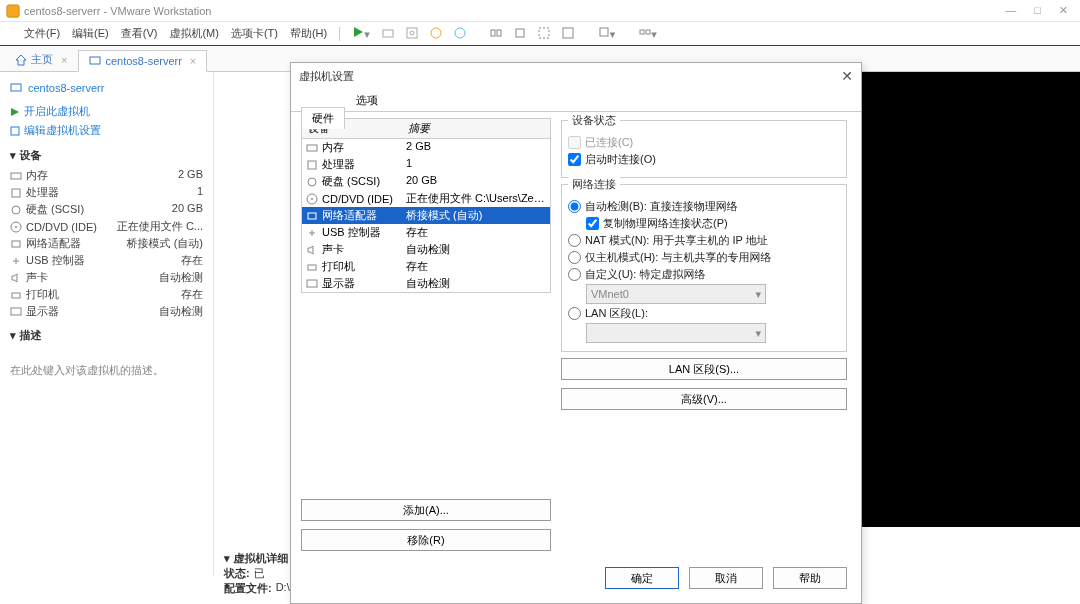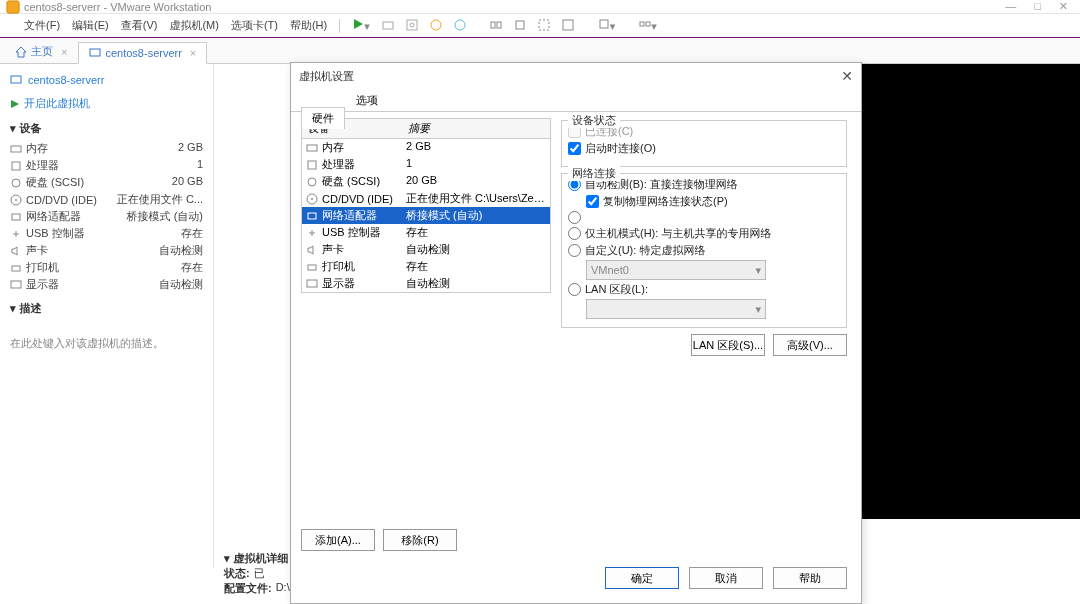--- a/index.html
+++ b/index.html
@@ -1,18 +1,18 @@
 <!DOCTYPE html>
 <html><head>
 <meta charset="utf-8">
 <style>
 * { box-sizing: border-box; margin: 0; padding: 0; font-family: "Microsoft YaHei", Tahoma, Arial, sans-serif; font-size: 11px; }
 body { background: #fff; width: 1080px; height: 604px; position: relative; overflow: hidden; }
 
-.titlebar { height: 14px; display: flex; align-items: center; padding: 0 6px; justify-content: space-between; border-bottom: 1px solid #e5e5e5; color: #888; }
+.titlebar { height: 22px; display: flex; align-items: center; padding: 0 6px; justify-content: space-between; border-bottom: 1px solid #e5e5e5; color: #888; }
 .titlebar .left { display: flex; align-items: center; gap: 4px; }
 .titlebar .icon-vm { width: 14px; height: 14px; }
 .winctrls { display: flex; gap: 18px; margin-right: 6px; color: #999; }
 
 .menubar { height: 24px; display: flex; align-items: center; gap: 12px; padding: 0 24px; color: #444; border-bottom: 1px solid #701a75; }
 .menubar span { cursor: default; }
 
 .tabbar { height: 26px; display: flex; align-items: flex-end; padding-left: 4px; border-bottom: 1px solid #ccc; background: #fafafa; }
 .tab { display: flex; align-items: center; gap: 4px; padding: 4px 10px; border: 1px solid transparent; border-bottom: none; color: #3a76c4; }
 .tab.active { background: #fff; border-color: #ccc; border-bottom: 1px solid #fff; position: relative; top: 1px; }
@@ -40,27 +40,27 @@
 .dlg-body { flex:1; display:flex; padding: 6px 10px 0 10px; gap:6px;}
 .dev-list { width: 250px; border:1px solid #ccc; }
 .dev-head { display:flex; border-bottom:1px solid #ccc; background:#f7f7f7;}
 .dev-head div:first-child { width:100px; padding:2px 6px;}
 .dev-head div:last-child { flex:1; padding:2px 6px;font-style:italic;}
 .dev-row { display:flex; }
 .dev-row .c1 {width:100px; padding:1px 4px; display:flex; align-items:center; gap:4px;}
 .dev-row .c2 {flex:1; padding:1px 4px; white-space:nowrap; overflow:hidden; text-overflow:ellipsis;}
 .dev-row.selected { background:#1a63c9; color:#fff;}
 .right-pane { flex:1; padding: 2px 4px; display:flex; flex-direction:column; gap:6px;}
-.fieldgroup { border:1px solid #ccc; padding:1px 6px 8px 6px; position:relative;}
+.fieldgroup { border:1px solid #ccc; padding:12px 6px 8px 6px; position:relative;}
 .fieldgroup .legend { position:absolute; top:-8px; left:6px; background:#fff; padding:0 4px; color:#333;}
 .radio, .check { display:flex; align-items:center; gap:4px; margin:2px 0; color:#222;}
 .check.disabled, .radio.disabled { color:#999;}
 .indent { margin-left: 18px;}
 .combo { width: 180px; height: 20px; border:1px solid #bbb; background:#eee; color:#888; padding: 2px 4px; display:flex; justify-content:space-between; align-items:center;}
-.btn-row { display:flex; gap:8px; justify-content:flex-end; }
+.btn-row { display:flex; gap:8px; justify-content:flex-end;flex-direction:column; }
 .btn { min-width: 74px; height: 22px; border:1px solid #999; background:#fdfdfd; display:flex; align-items:center; justify-content:center; cursor:default;}
 .btn.primary { border-color:#1a63c9;}
 .dlg-footer { display:flex; gap:10px; justify-content:flex-end; padding: 10px 14px 14px 0;}
 .content-area { flex:1; position:relative; }
 .vm-screen { position:absolute; right:0; top:0; width:270px; height:455px; background:#000;}
 svg.ico { width:12px; height:12px; }
 </style>
 </head>
 <body>
 
@@ -151,20 +151,26 @@
           <rect x="1" y="2" width="10" height="7" fill="none" stroke="#287fd6"></rect>
         </svg>
       <span>centos8-serverr</span>
     </div>
     <div class="vm-action">
       <svg viewBox="0 0 10 10" width="10" height="10">
           <polygon points="1,1 9,5 1,9" fill="#2e9e3a"></polygon>
         </svg>
       <span>开启此虚拟机</span>
     </div>
+    <div class="vm-action">
+      <svg viewBox="0 0 10 10" width="10" height="10">
+          <rect x="1" y="1" width="8" height="8" fill="none" stroke="#287fd6"></rect>
+        </svg>
+      <span>编辑虚拟机设置</span>
+    </div>
 
     <div class="section-title">
         <span>▾</span>
         <span>设备</span>
       </div>
     <div id="sidebar-hw">
         <div class="hw-row">
           <span class="l">
             <svg class="ico" viewBox="0 0 12 12">
               <rect x="1" y="3" width="10" height="6" fill="none" stroke="#888"></rect>
@@ -397,20 +403,21 @@
         <label class="radio">
             <input type="radio" name="net" checked="" style="">
             <span>自动检测(B): 直接连接物理网络</span>
           </label>
         <label class="check indent">
             <input type="checkbox" checked="" style="">
             <span>复制物理网络连接状态(P)</span>
           </label>
         <label class="radio">
             <input type="radio" name="net" style="">
+            <span>NAT 模式(N): 用于共享主机的 IP 地址</span>
           </label>
         <label class="radio">
             <input type="radio" name="net" style="">
             <span>仅主机模式(H): 与主机共享的专用网络</span>
           </label>
         <label class="radio">
             <input type="radio" name="net" style="">
             <span>自定义(U): 特定虚拟网络</span>
           </label>
         <div class="indent combo">

